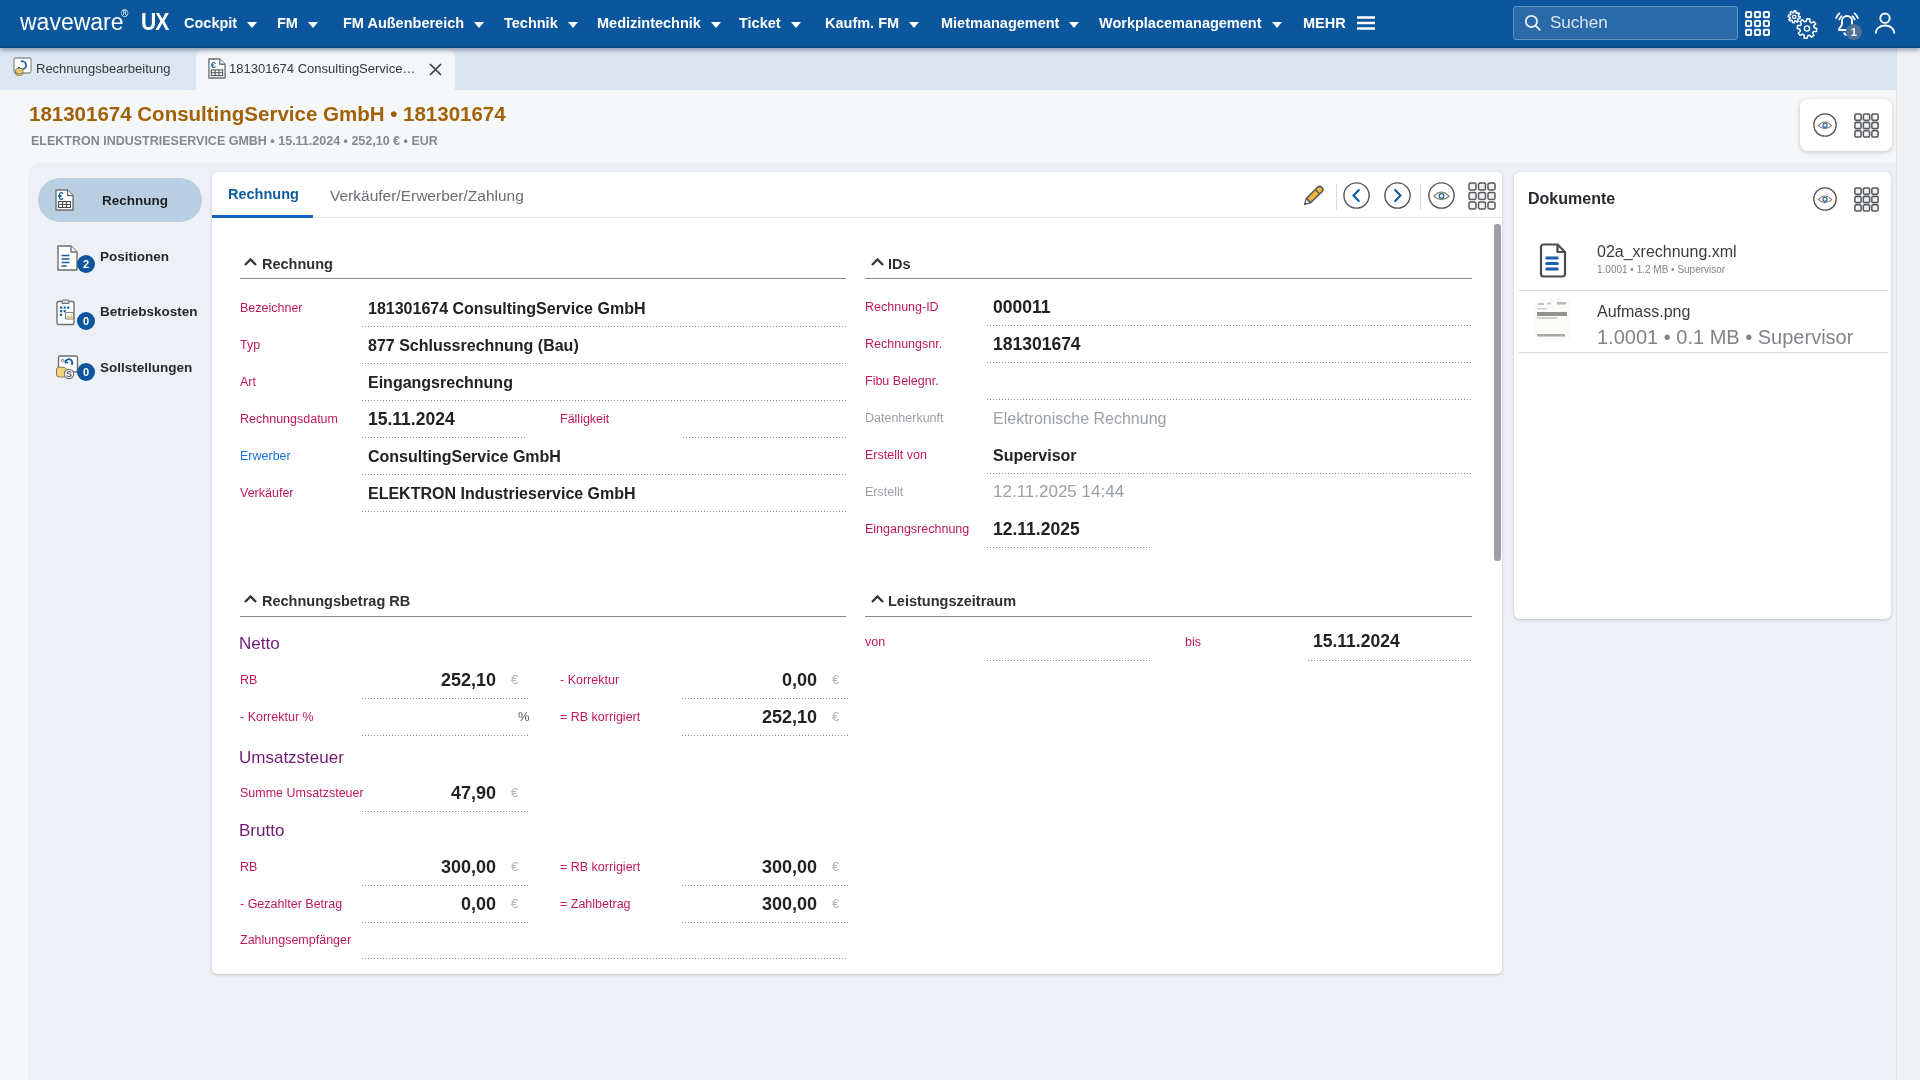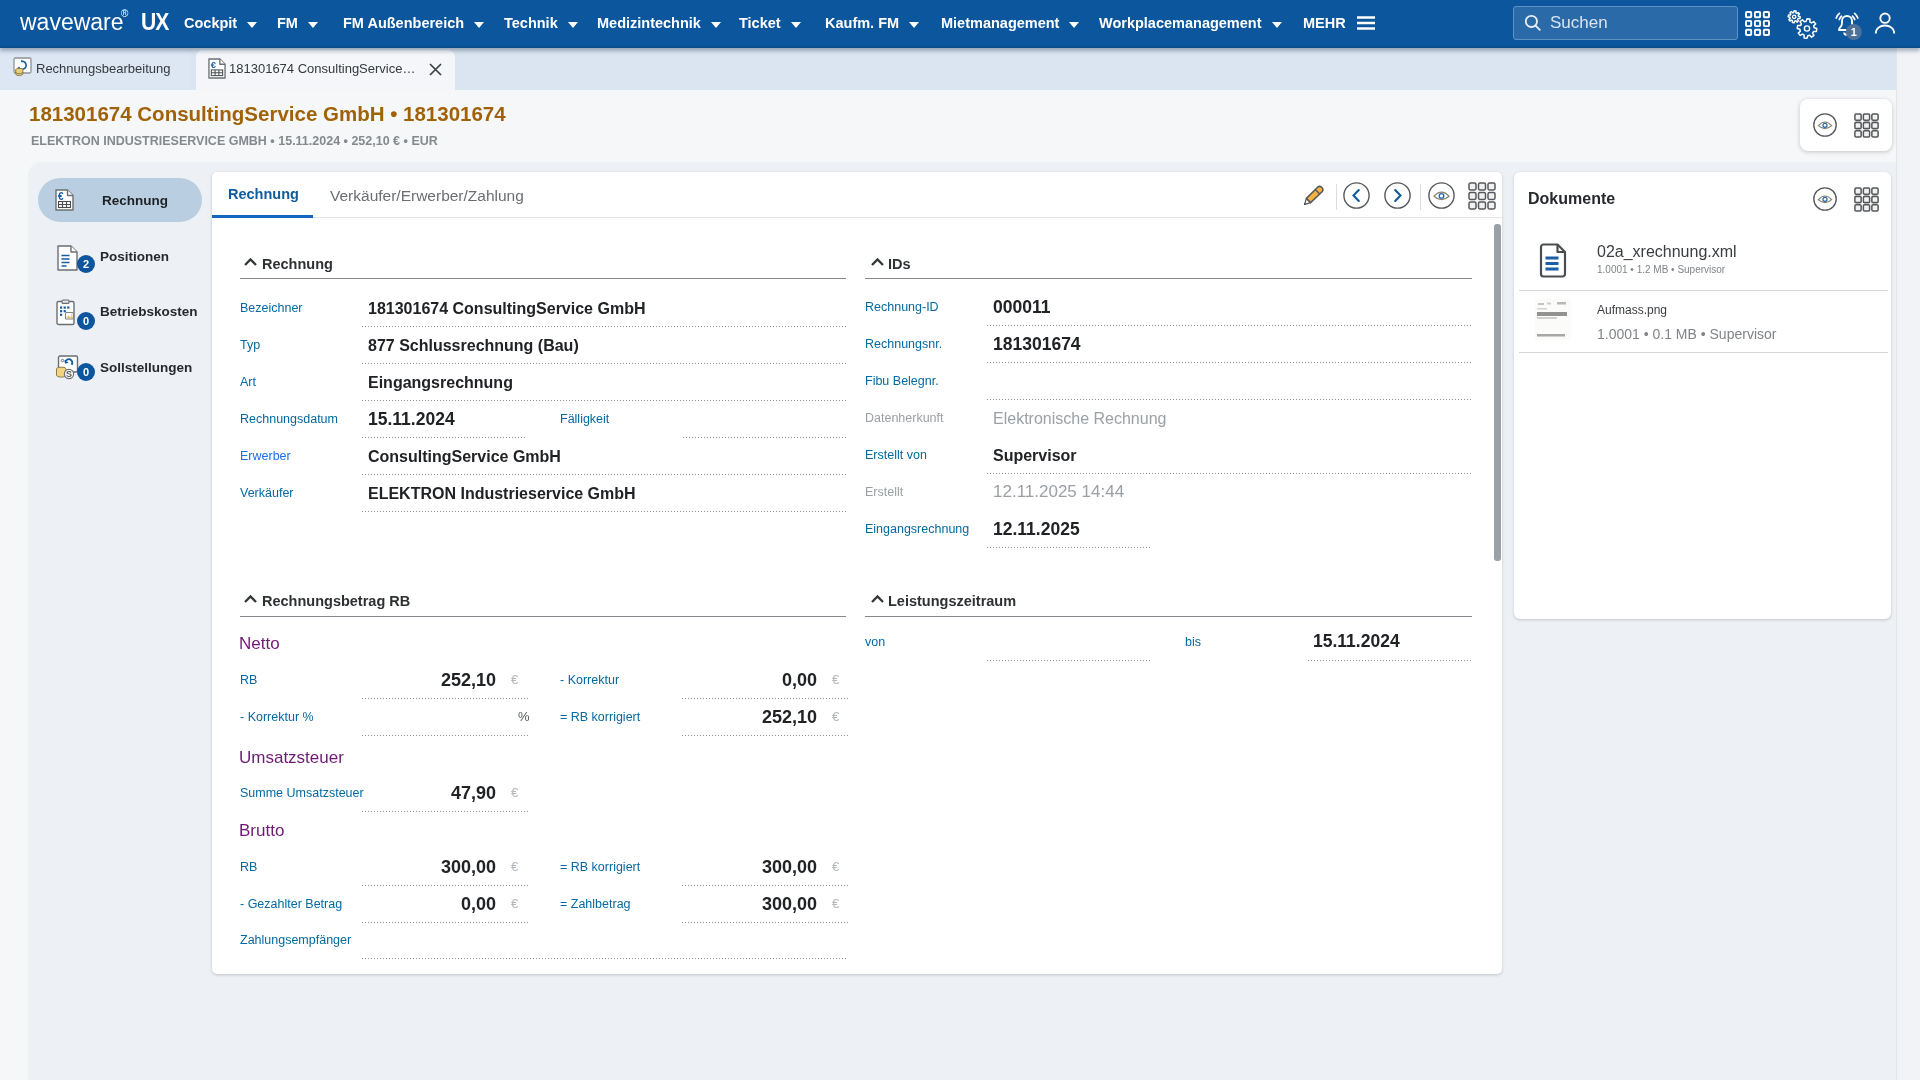--- a/index.html
+++ b/index.html
@@ -1,20 +1,20 @@
 <!DOCTYPE html>
 <html><head>
 <meta charset="utf-8">
 <style>
 *{margin:0;padding:0;box-sizing:border-box}
 html,body{width:1920px;height:1080px;overflow:hidden}
 body{font-family:"Liberation Sans",sans-serif;background:#f5f7f9}
 #root{position:absolute;left:0;top:0;width:1920px;height:1080px}
 .abs{position:absolute}
-.lbl{position:absolute;font-size:12.5px;color:#0369a1;white-space:pre;line-height:16px}
+.lbl{position:absolute;font-size:12.5px;color:#be185d;white-space:pre;line-height:16px}
 .lblg{position:absolute;font-size:12.5px;color:#9ba0a5;white-space:pre;line-height:16px}
 .val{position:absolute;font-size:16px;font-weight:700;color:#202225;white-space:pre;line-height:20px}
 .valg{position:absolute;font-size:16px;color:#9ba0a5;white-space:pre;line-height:20px}
 .valn{position:absolute;font-size:17.5px;font-weight:700;color:#202225;white-space:pre;line-height:20px}
 .dot{position:absolute;height:1px;background-image:repeating-linear-gradient(90deg,#8d9196 0,#8d9196 1px,transparent 1px,transparent 3px)}
 .secline{position:absolute;height:1px;background:#85898e}
 .sech{position:absolute;font-size:14.5px;font-weight:700;color:#2e3134;white-space:pre;line-height:16px}
 .subh{position:absolute;font-size:17px;color:#701a75;white-space:pre;line-height:20px}
 .amt{position:absolute;font-size:18px;font-weight:700;color:#202225;text-align:right;line-height:20px}
 .eur{position:absolute;font-size:13px;color:#b4b7bb;line-height:14px}
@@ -359,22 +359,22 @@
         <rect x="12" y="3.5" width="4" height="2" opacity=".4"></rect>
         <rect x="22" y="3" width="9" height="2.5" opacity=".6"></rect>
         <rect x="2" y="9" width="10" height="1.5" opacity=".35"></rect>
       </g>
   <g fill="#6f6f6d">
         <rect x="2" y="13" width="30" height="4" opacity=".75"></rect>
         <rect x="2" y="18" width="20" height="2" opacity=".3"></rect>
       </g>
   <rect x="2" y="35" width="28" height="2.5" fill="#7a7a78" opacity=".65"></rect>
 </svg>
-<div class="abs" style="left:1597px;top:303px;font-size:12px;color:#3a3d40">Aufmass.png</div>
-<div class="abs" style="left:1597px;top:326px;font-size:14px;color:#808488">1.0001 • 0.1 MB • Supervisor</div>
+<div class="abs" style="left:1597px;top:303px;font-size:16px;color:#3a3d40">Aufmass.png</div>
+<div class="abs" style="left:1597px;top:326px;font-size:20px;color:#808488">1.0001 • 0.1 MB • Supervisor</div>
 <div class="abs" style="left:1519px;top:352px;width:369px;height:1px;background:#d4d6d9"></div>
 
 <div class="abs" style="left:1800px;top:99px;width:92px;height:52px;background:#fff;border-radius:8px;box-shadow:0 1px 4px rgba(60,64,67,.28)"></div>
 <svg class="abs" style="left:1813px;top:113px" width="24" height="24" viewBox="0 0 27 27">
       <circle cx="13.5" cy="13.5" r="12.6" fill="none" stroke="#54575b" stroke-width="1.5"></circle>
       <path d="M6 14.2c5-5.4 10-5.4 15 0-5 4.6-10 4.6-15 0z" fill="#fff" stroke="#8a8069" stroke-width="1.3"></path>
       <circle cx="13.5" cy="13.9" r="2.3" fill="none" stroke="#1e66b0" stroke-width="1.3"></circle>
     </svg>
 <svg class="abs" style="left:1854px;top:113px" width="25" height="25" viewBox="0 0 28 28">
       <g fill="#f2f2f2" stroke="#55585c" stroke-width="1.7">

